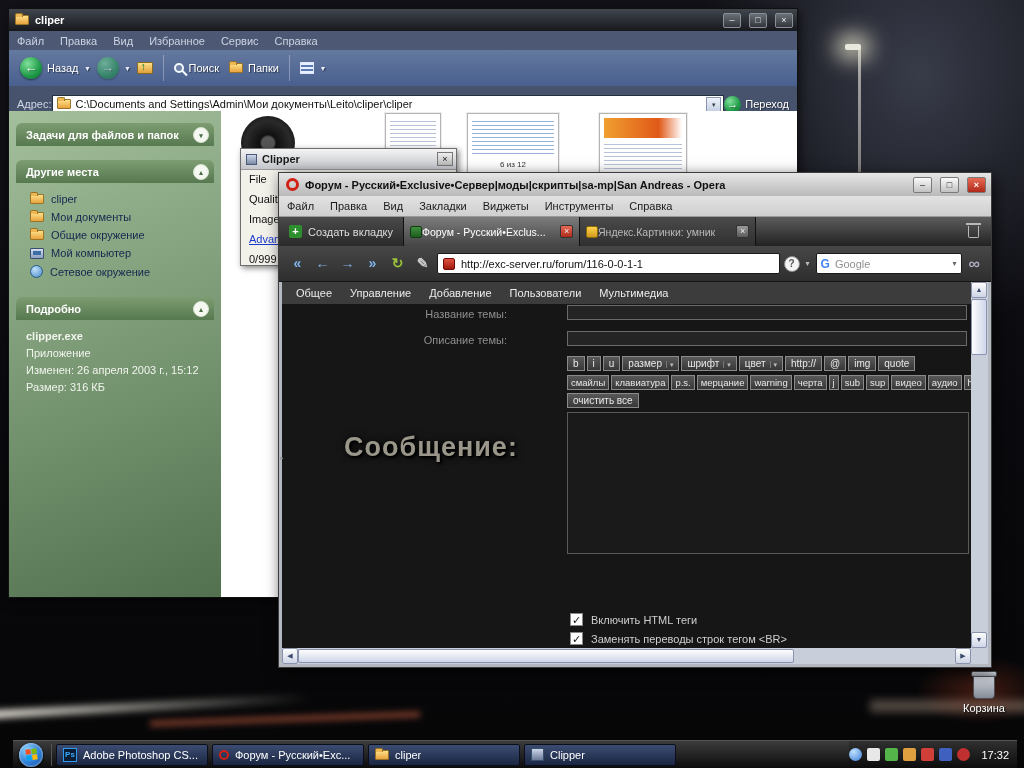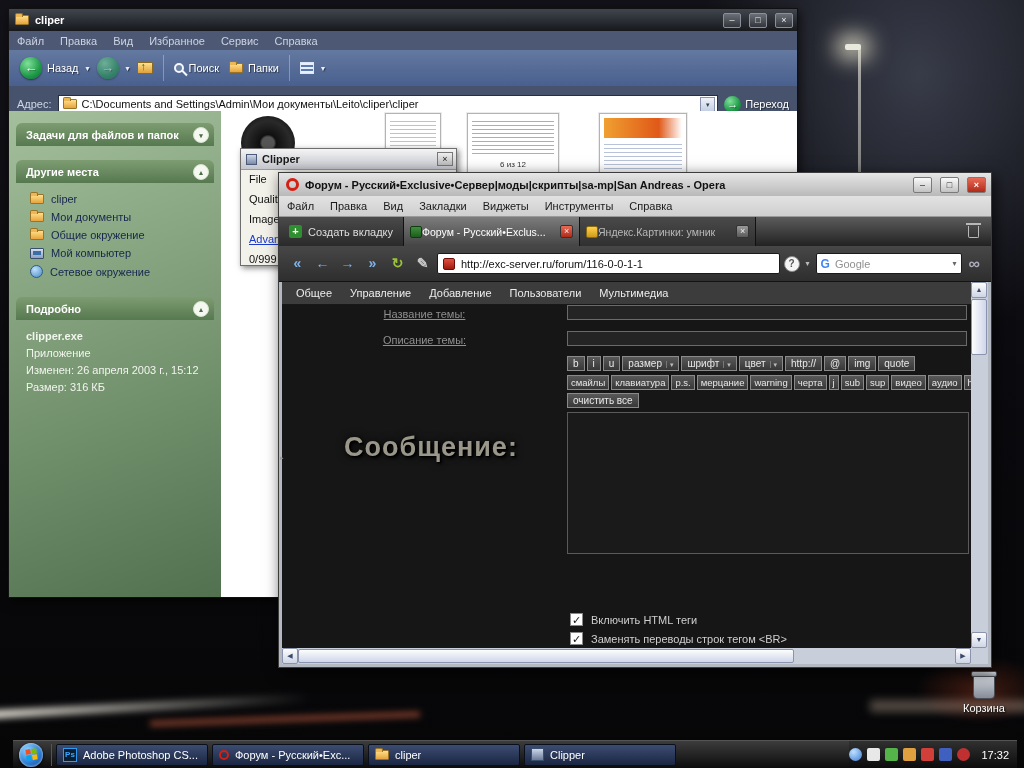--- a/index.html
+++ b/index.html
@@ -40,21 +40,21 @@
   .tb-btn{display:flex;align-items:center;gap:5px;padding:0 5px;height:30px;border-radius:3px;}
   .nav-circle{width:22px;height:22px;border-radius:50%;background:radial-gradient(circle at 35% 30%,#7fe09a,#1f9a47 60%,#0c6e2e);color:#fff;font-weight:bold;font-size:13px;line-height:21px;text-align:center;box-shadow:0 1px 2px rgba(0,0,0,.5);flex:none;}
   .nav-circle.dim{opacity:.55;}
   .tb-chev{font-size:8px;color:#e8eef8;padding:0 2px;}
   .tb-sep{width:1px;height:26px;background:rgba(255,255,255,.3);margin:0 5px;}
   .up-folder{position:relative;width:16px;height:12px;background:linear-gradient(#ffe08a,#e0a03a);border:1px solid #8a6a20;border-radius:1px;display:inline-block;}
   .up-folder::after{content:"↑";position:absolute;left:3px;top:-3px;color:#0c7e2e;font-weight:bold;font-size:11px;text-shadow:none;}
   .magnifier{width:10px;height:10px;border:2px solid #f4f8ff;border-radius:50%;position:relative;background:rgba(255,255,255,.15);display:inline-block;}
   .magnifier::after{content:"";position:absolute;width:7px;height:2px;background:#f4f8ff;transform:rotate(45deg);right:-6px;bottom:-3px;}
   .views-ic{width:14px;height:12px;display:inline-block;background:repeating-linear-gradient(#e8f0ff 0 2px,#5a7ab0 2px 4px);border:1px solid #dce6f8;}
-  .ex-addrbar{height:36px;background:#47536d;display:flex;align-items:center;gap:6px;padding:0 8px;}
+  .ex-addrbar{height:36px;background:#47536d;display:flex;align-items:center;padding:0 8px;}
   .addr-label{color:#cfd6e4;}
   .addr-field{flex:1;height:19px;background:#fff;border:1px solid #24303f;display:flex;align-items:center;gap:5px;padding:0 2px 0 4px;}
   .addr-text{flex:1;white-space:nowrap;overflow:hidden;color:#111;}
   .addr-dd{width:15px;height:15px;background:linear-gradient(#eef2fa,#c6d0e4);border:1px solid #8a93ad;font-size:7px;text-align:center;line-height:14px;color:#344;}
   .go-btn{display:flex;align-items:center;gap:4px;color:#fff;text-shadow:1px 1px 1px rgba(0,0,0,.5);}
   .go-circle{width:17px;height:17px;border-radius:50%;background:radial-gradient(circle at 35% 30%,#7fe09a,#1f9a47 60%,#0c6e2e);color:#fff;font-size:11px;font-weight:bold;line-height:16px;text-align:center;}
   .ex-body{position:absolute;top:102px;left:0;right:0;bottom:0;display:flex;}
   .ex-sidebar{width:212px;background:linear-gradient(160deg,#a4bf9c 0%,#7d9c77 45%,#52714f 100%);padding-top:12px;flex:none;}
   .sb-section{margin:0 7px 14px;}
   .sb-header{height:23px;border-radius:6px 6px 0 0;background:linear-gradient(#7d9c72,#57794f);display:flex;align-items:center;justify-content:space-between;padding:0 5px 0 10px;color:#fff;font-weight:bold;}
@@ -119,21 +119,21 @@
   .dd-b{color:#bbb;font-size:8px;padding:0 2px;}
   .search{width:146px;height:21px;background:#fff;border:1px solid #1a1a1a;border-radius:2px;display:flex;align-items:center;gap:5px;padding:0 4px;flex:none;}
   .g-ic{color:#4285f4;font-weight:bold;font-size:12px;}
   .s-label{flex:1;color:#909090;}
   .dd-in{font-size:8px;color:#666;}
   .binoc{color:#aab;font-size:16px;font-weight:bold;padding:0 3px;}
 
   .op-page{position:absolute;left:3px;right:20px;top:109px;bottom:19px;background:#161616;overflow:hidden;}
   .f-nav{height:23px;background:#3c3c3c;border-bottom:1px solid #181818;display:flex;align-items:center;color:#ececec;padding-left:5px;}
   .f-nav span{padding:0 9px;}
-  .f-label{position:absolute;left:60px;width:165px;text-align:center;color:#8f8f8f;text-decoration:underline;}
+  .f-label{position:absolute;left:60px;width:165px;text-align:right;color:#8f8f8f;}
   .l1{top:26px;}
   .l2{top:52px;}
   .f-field{position:absolute;left:285px;width:400px;height:15px;background:#242424;border:1px solid #6a6a6a;}
   .f1{top:23px;}
   .f2{top:49px;}
   .bb{position:absolute;left:285px;display:flex;gap:2px;}
   .r1{top:74px;}
   .r2{top:93px;}
   .r3{top:111px;}
   .bb-btn{background:linear-gradient(#585858,#383838);border:1px solid #8a8a8a;color:#e8e8e8;font-size:10px;padding:1px 5px;white-space:nowrap;}

